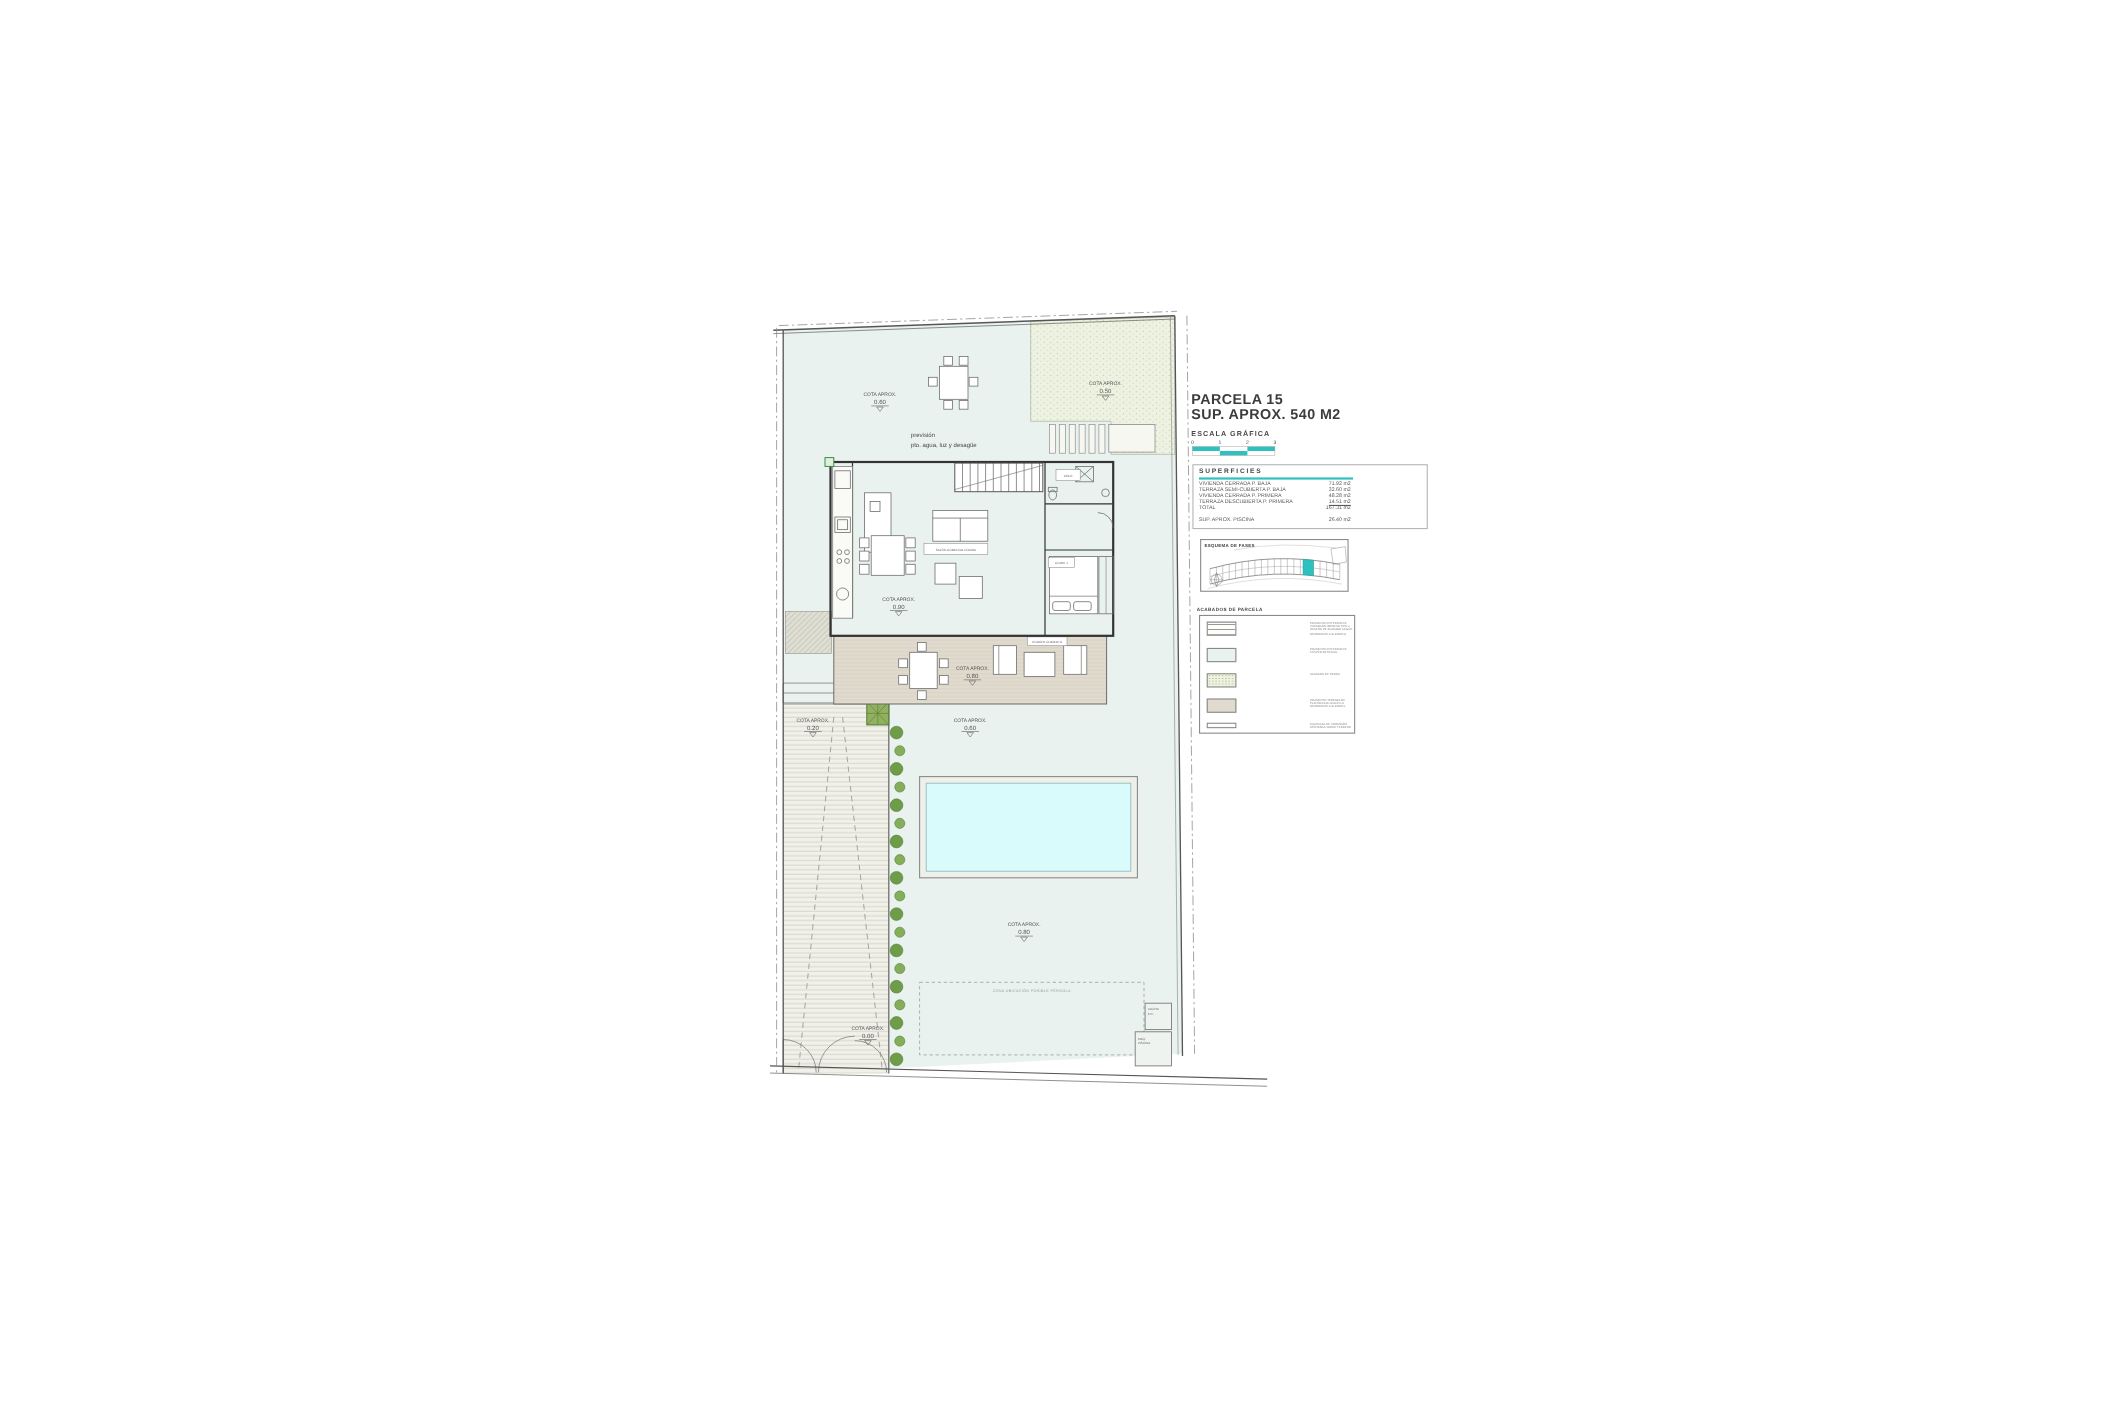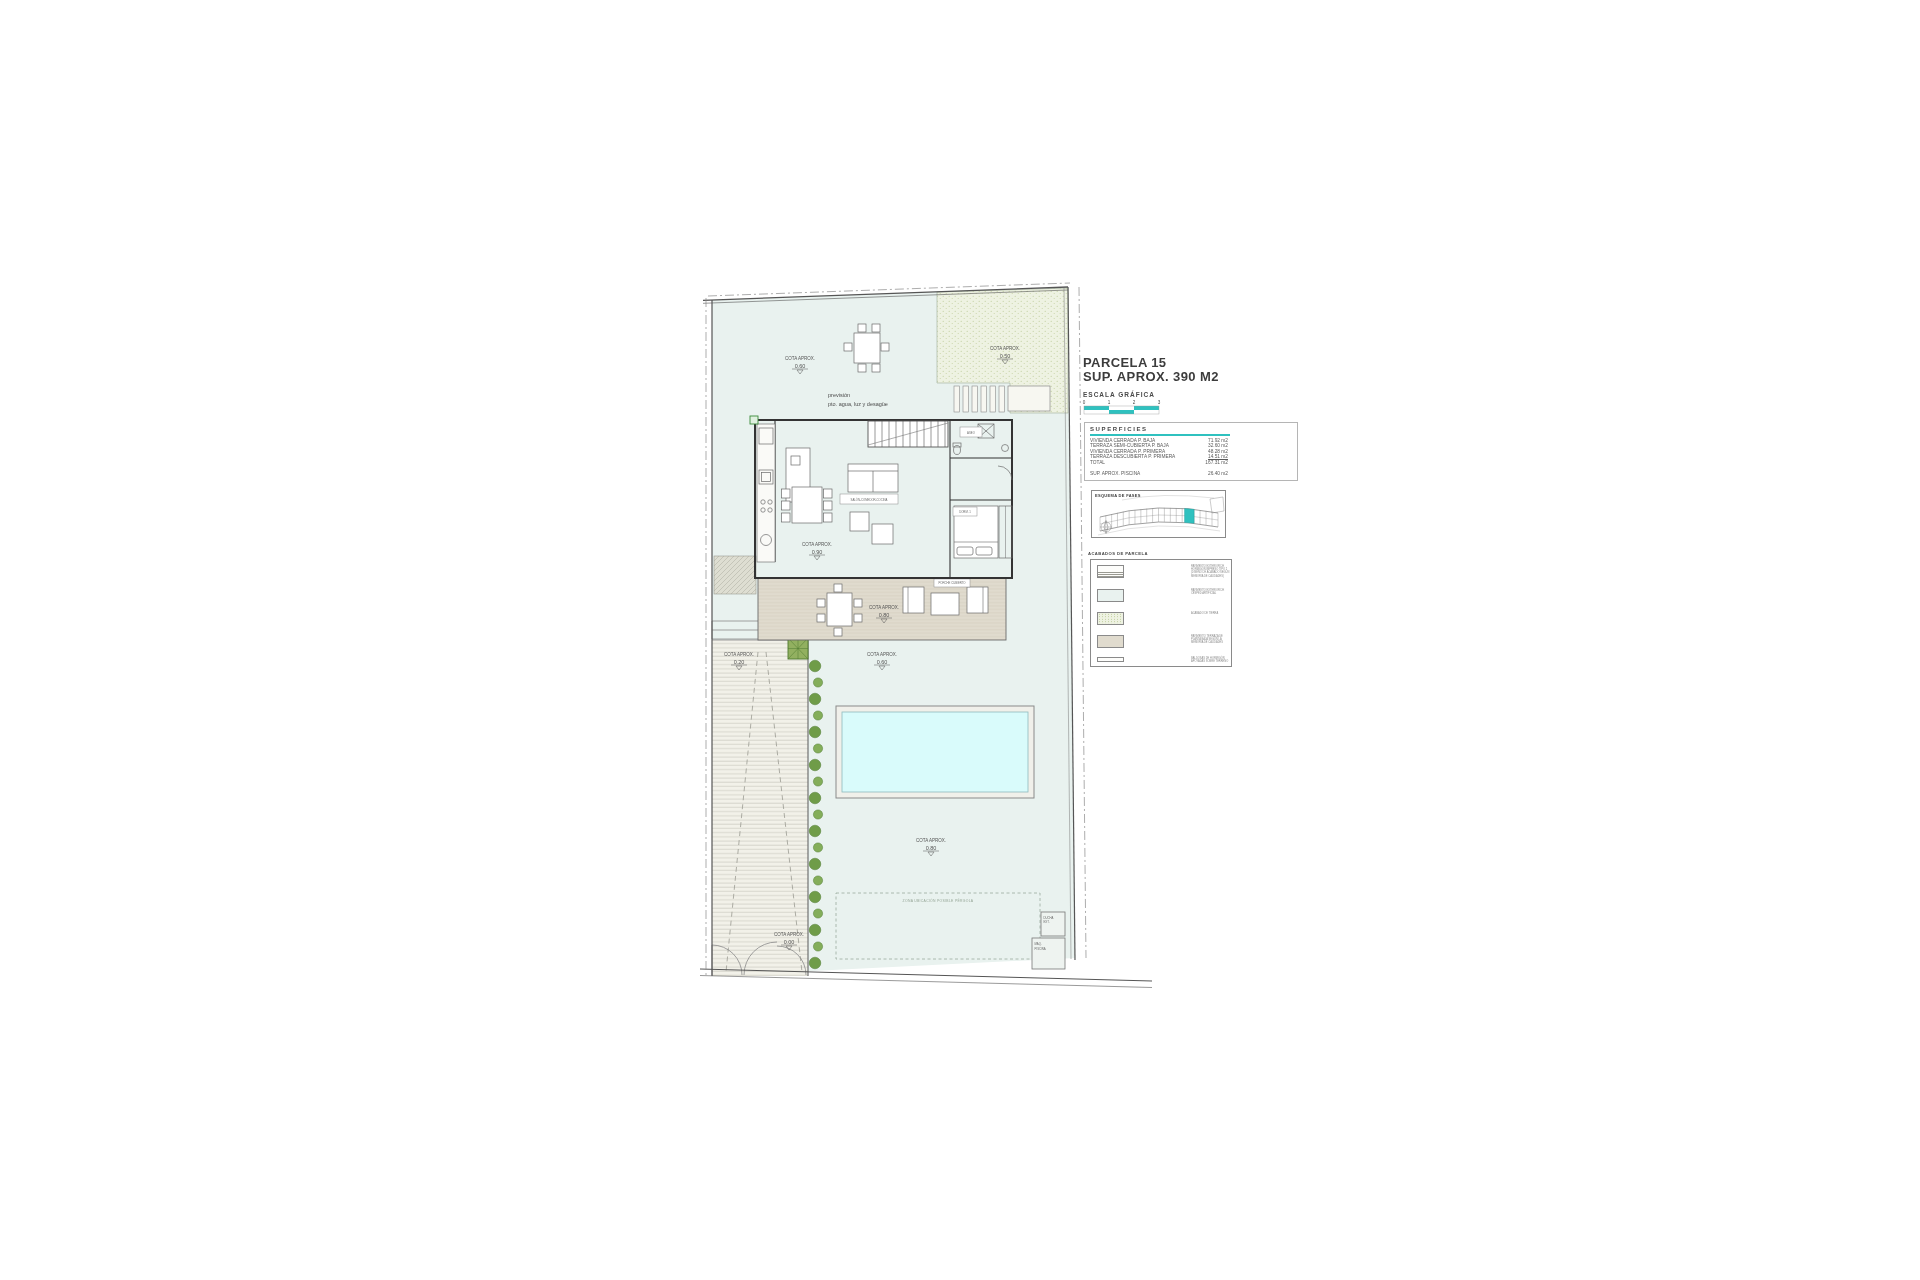--- a/index.html
+++ b/index.html
@@ -328,21 +328,21 @@
           <text class="cota">COTA APROX.</text>
           <text class="cota-val" y="7.5">0.00</text>
           <line x1="-8" y1="9" x2="8" y2="9" stroke="#555" stroke-width=".5"></line>
           <polygon points="-3,10 3,10 0,14" fill="none" stroke="#555" stroke-width=".5"></polygon>
         </g>
     </g>
   </svg>
 
   <div class="abs title-block">
     <div>PARCELA 15</div>
-    <div>SUP. APROX. 390 M2</div>
+    <div>SUP. APROX. 540 M2</div>
   </div>
 
   <div class="abs escala-label">ESCALA GRÁFICA</div>
 
   <svg class="abs" style="left:1080px;top:398px" width="92" height="20" viewBox="0 0 92 20">
     <text class="bar-num" x="4" y="5.5">0</text>
     <text class="bar-num" x="29" y="5.5">1</text>
     <text class="bar-num" x="54" y="5.5">2</text>
     <text class="bar-num" x="79" y="5.5">3</text>
     <rect x="4" y="8" width="25" height="4" fill="#2fc1bf"></rect>

